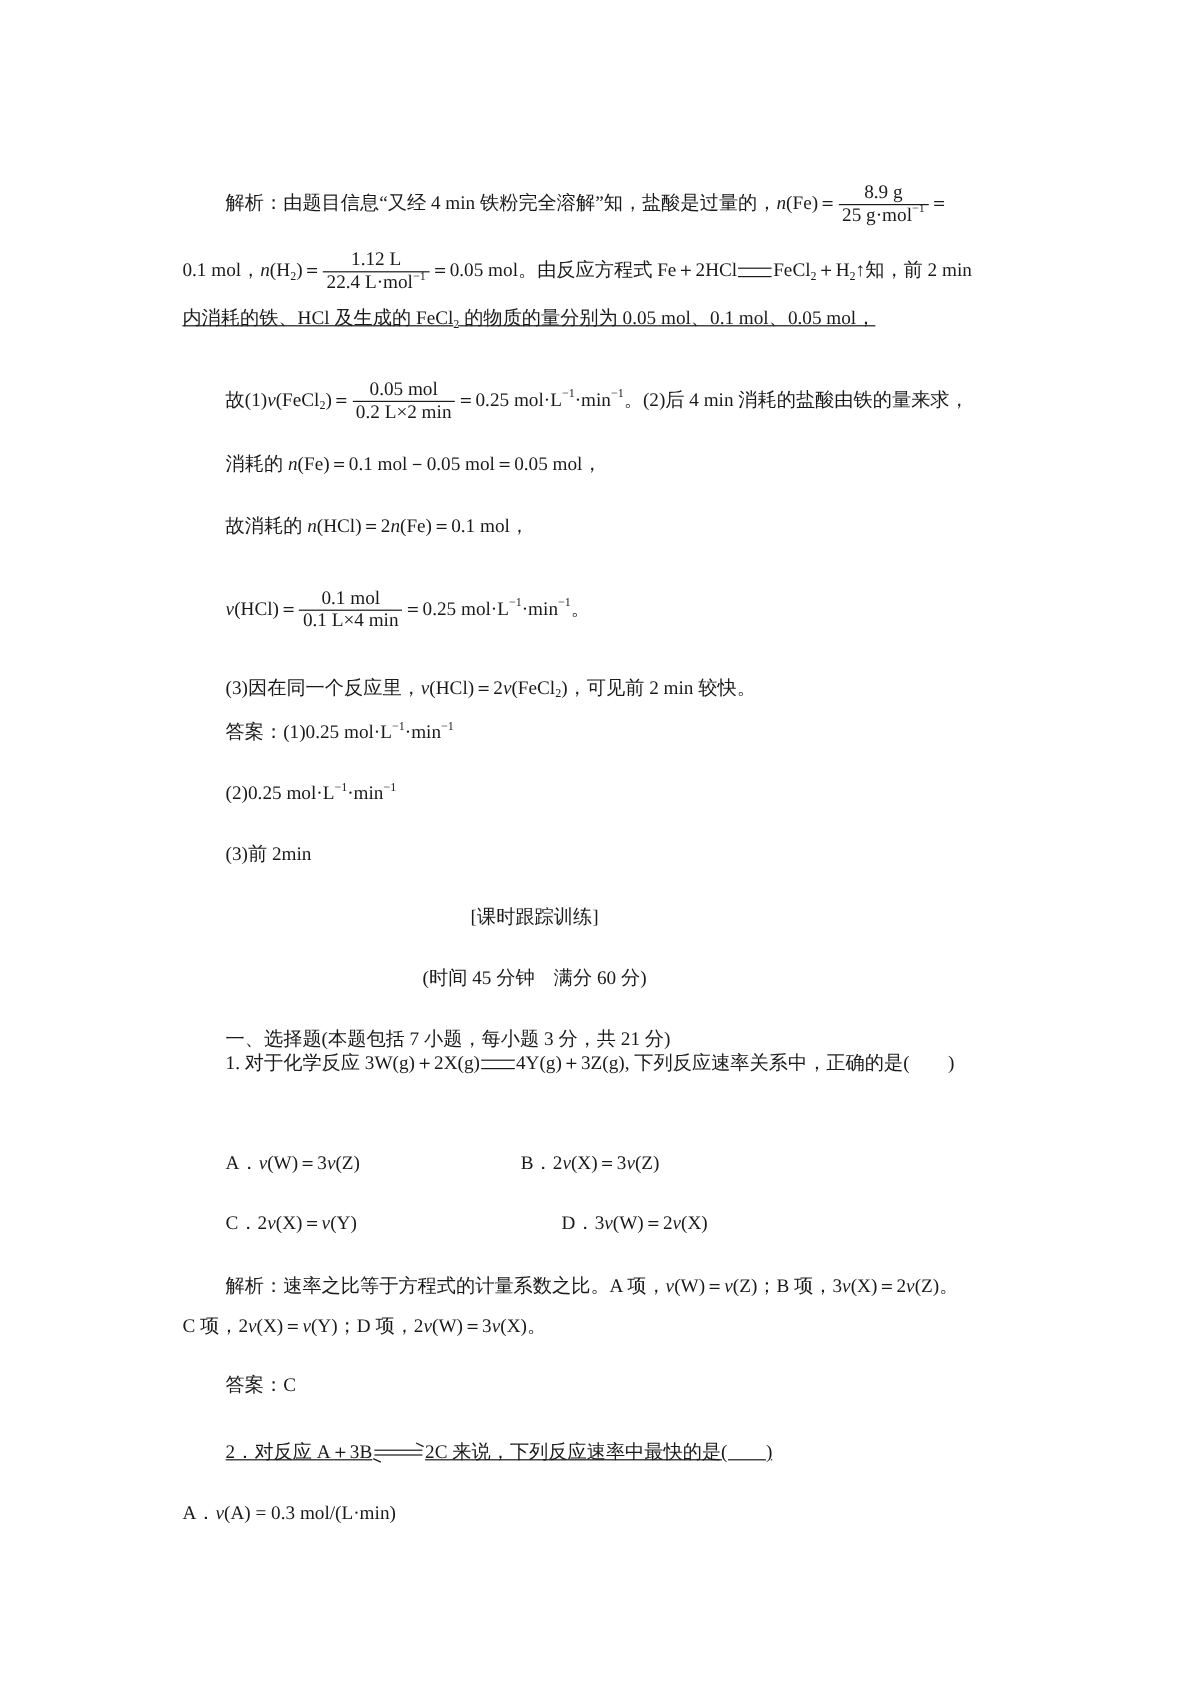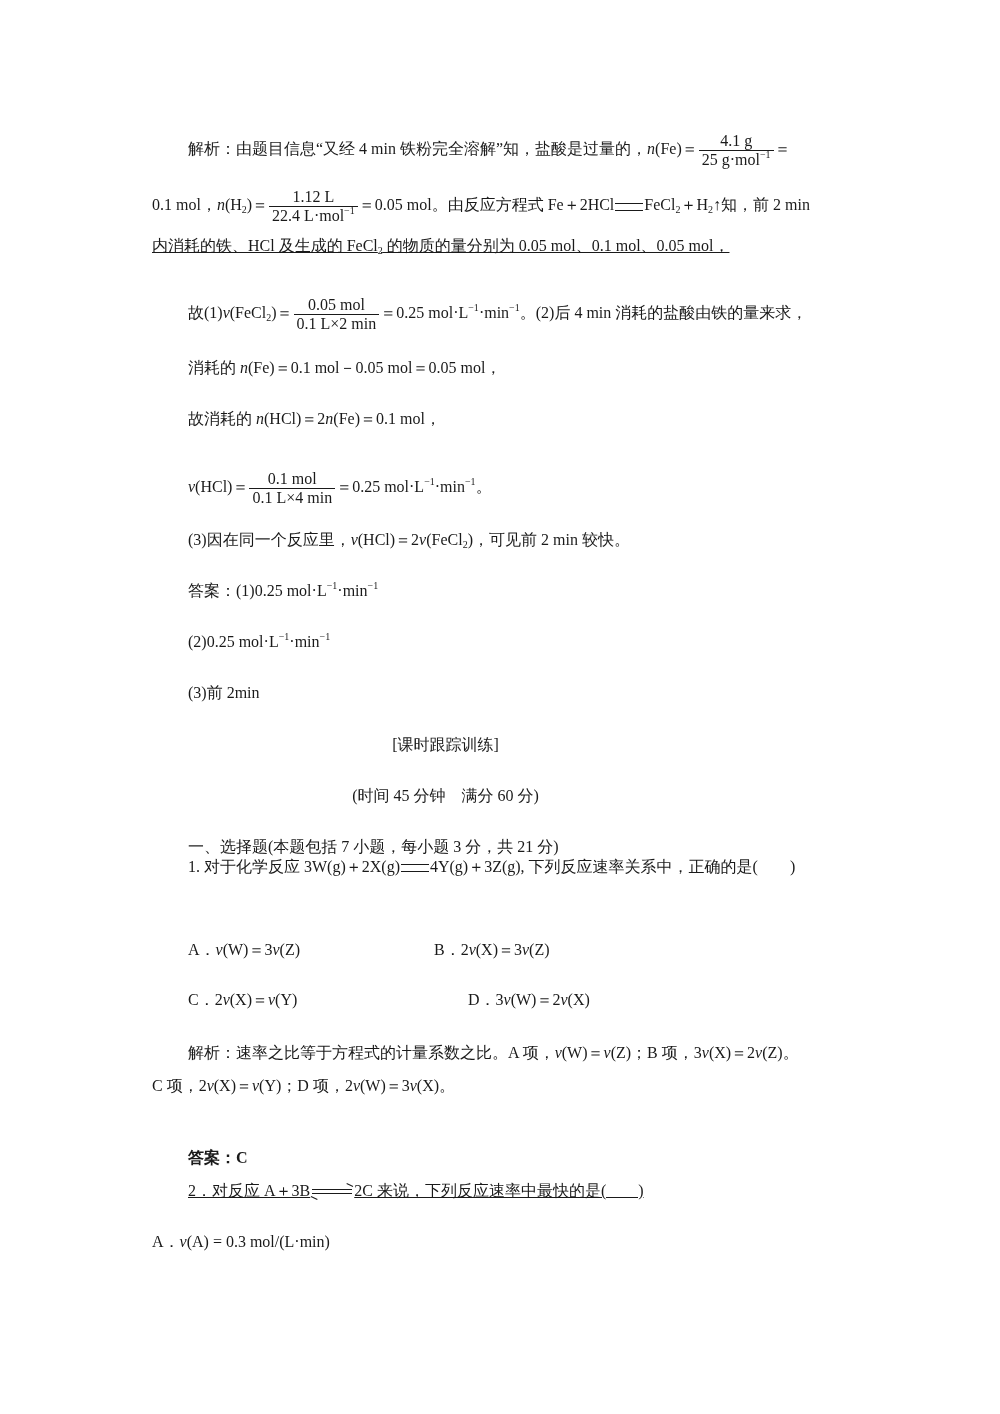--- a/index.html
+++ b/index.html
@@ -1,67 +1,67 @@
 <!DOCTYPE html>
 <html><head>
 <meta charset="utf-8">
 <style>
   html, body { margin: 0; padding: 0; background: #ffffff; }
   body {
     width: 1000px; height: 1414px; position: relative; overflow: hidden;
     font-family: "Liberation Serif", "DejaVu Serif", serif;
     color: #1a1a1a; font-size: 16px;
   }
-  .line { position: absolute; white-space: nowrap; line-height: 20px; }
+  .line { position: absolute; white-space: nowrap; line-height: 20px; margin-top: 20px; }
   .i { font-style: italic; }
   sub { font-size: 10px; vertical-align: -3px; line-height: 0; }
   sup { font-size: 10px; vertical-align: 7px; line-height: 0; }
   .frac { display: inline-block; vertical-align: middle; text-align: center; margin: 0 1px; }
   .frac .num { display: block; border-bottom: 1px solid #1a1a1a; padding: 0 3px; line-height: 18px; }
   .frac .den { display: block; padding: 0 3px; line-height: 18px; }
   .center { left: 0; width: 891px; text-align: center; }
   .eqarrow { display: inline-block; width: 40px; height: 10px; position: relative; vertical-align: middle; margin: 0 2px; }
   .eqarrow::before { content: ""; position: absolute; left: 0; right: 0; top: 2px; border-top: 1px solid #1a1a1a; }
   .eqarrow::after { content: ""; position: absolute; left: 0; right: 0; top: 6px; border-top: 1px solid #1a1a1a; }
   .eqarrow .h1 { position: absolute; right: -1px; top: -1px; width: 7px; border-top: 1px solid #1a1a1a; transform: rotate(25deg); transform-origin: right; }
   .eqarrow .h2 { position: absolute; left: -1px; top: 9px; width: 7px; border-top: 1px solid #1a1a1a; transform: rotate(25deg); transform-origin: left; }
   .dbl { display: inline-block; width: 28px; height: 6px; vertical-align: middle; border-top: 1px solid #1a1a1a; border-bottom: 1px solid #1a1a1a; margin: 0 1px; }
 </style>
 </head>
 <body>
 
 <div class="line" style="left:188px; top:132px;">
-  <span>解析：由题目信息“又经 4 min 铁粉完全溶解”知，盐酸是过量的，</span><span class="i">n</span><span>(Fe)＝</span><span class="frac"><span class="num">4.1 g</span><span class="den"><span>25 g·mol</span><sup>−1</sup></span></span><span>＝</span>
+  <span>解析：由题目信息“又经 4 min 铁粉完全溶解”知，盐酸是过量的，</span><span class="i">n</span><span>(Fe)＝</span><span class="frac"><span class="num">8.9 g</span><span class="den"><span>25 g·mol</span><sup>−1</sup></span></span><span>＝</span>
 </div>
 
 <div class="line" style="left:152px; top:188px;">
   <span>0.1 mol，</span><span class="i">n</span><span>(H</span><sub>2</sub><span>)＝</span><span class="frac"><span class="num">1.12 L</span><span class="den"><span>22.4 L·mol</span><sup>−1</sup></span></span><span>＝0.05 mol。由反应方程式 Fe＋2HCl</span><span class="dbl"></span><span>FeCl</span><sub>2</sub><span>＋H</span><sub>2</sub><span>↑知，前 2 min</span>
 </div>
 
 <div class="line" style="left:152px; top:236px;text-decoration:underline;">
   <span>内消耗的铁、HCl 及生成的 FeCl</span><sub>2</sub><span> 的物质的量分别为 0.05 mol、0.1 mol、0.05 mol，</span>
 </div>
 
 <div class="line" style="left:188px; top:296px;">
-  <span>故(1)</span><span class="i">v</span><span>(FeCl</span><sub>2</sub><span>)＝</span><span class="frac"><span class="num">0.05 mol</span><span class="den">0.1 L×2 min</span></span><span>＝0.25 mol·L</span><sup>−1</sup><span>·min</span><sup>−1</sup><span>。(2)后 4 min 消耗的盐酸由铁的量来求，</span>
+  <span>故(1)</span><span class="i">v</span><span>(FeCl</span><sub>2</sub><span>)＝</span><span class="frac"><span class="num">0.05 mol</span><span class="den">0.2 L×2 min</span></span><span>＝0.25 mol·L</span><sup>−1</sup><span>·min</span><sup>−1</sup><span>。(2)后 4 min 消耗的盐酸由铁的量来求，</span>
 </div>
 
 <div class="line" style="left:188px; top:358px;">
   <span>消耗的 </span><span class="i">n</span><span>(Fe)＝0.1 mol－0.05 mol＝0.05 mol，</span>
 </div>
 
 <div class="line" style="left:188px; top:409px;">
   <span>故消耗的 </span><span class="i">n</span><span>(HCl)＝2</span><span class="i">n</span><span>(Fe)＝0.1 mol，</span>
 </div>
 
 <div class="line" style="left:188px; top:470px;">
   <span class="i">v</span><span>(HCl)＝</span><span class="frac"><span class="num">0.1 mol</span><span class="den">0.1 L×4 min</span></span><span>＝0.25 mol·L</span><sup>−1</sup><span>·min</span><sup>−1</sup><span>。</span>
 </div>
 
-<div class="line" style="left:188px; top:530px;">
+<div class="line" style="left:188px; top:544px;">
   <span>(3)因在同一个反应里，</span><span class="i">v</span><span>(HCl)＝2</span><span class="i">v</span><span>(FeCl</span><sub>2</sub><span>)，可见前 2 min 较快。</span>
 </div>
 
 <div class="line" style="left:188px; top:581px;">
   <span>答案：(1)0.25 mol·L</span><sup>−1</sup><span>·min</span><sup>−1</sup>
 </div>
 <div class="line" style="left:188px; top:632px;">
   <span>(2)0.25 mol·L</span><sup>−1</sup><span>·min</span><sup>−1</sup>
 </div>
 <div class="line" style="left:188px; top:683px;">(3)前 2min</div>
@@ -86,20 +86,20 @@
 <div class="line" style="left:468px; top:990px;">
   <span>D．</span><span>3</span><span class="i">v</span><span>(W)＝2</span><span class="i">v</span><span>(X)</span>
 </div>
 
 <div class="line" style="left:188px; top:1043px;">
   <span>解析：速率之比等于方程式的计量系数之比。A 项，</span><span class="i">v</span><span>(W)＝</span><span class="i">v</span><span>(Z)；B 项，3</span><span class="i">v</span><span>(X)＝2</span><span class="i">v</span><span>(Z)。</span>
 </div>
 <div class="line" style="left:152px; top:1076px;">
   <span>C 项，2</span><span class="i">v</span><span>(X)＝</span><span class="i">v</span><span>(Y)；D 项，2</span><span class="i">v</span><span>(W)＝3</span><span class="i">v</span><span>(X)。</span>
 </div>
-<div class="line" style="left:188px; top:1148px;font-weight:bold;">答案：C</div>
+<div class="line" style="left:188px; top:1125px;">答案：C</div>
 
 <div class="line" style="left:188px; top:1181px;text-decoration:underline;">
   <span>2．对反应 A＋3B</span><span class="eqarrow"><span class="h1"></span><span class="h2"></span></span><span>2C 来说，下列反应速率中最快的是(　　)</span>
 </div>
 <div class="line" style="left:152px; top:1232px;">
   <span>A．</span><span class="i">v</span><span>(A) = 0.3 mol/(L·min)</span>
 </div>
 
 </body></html>

